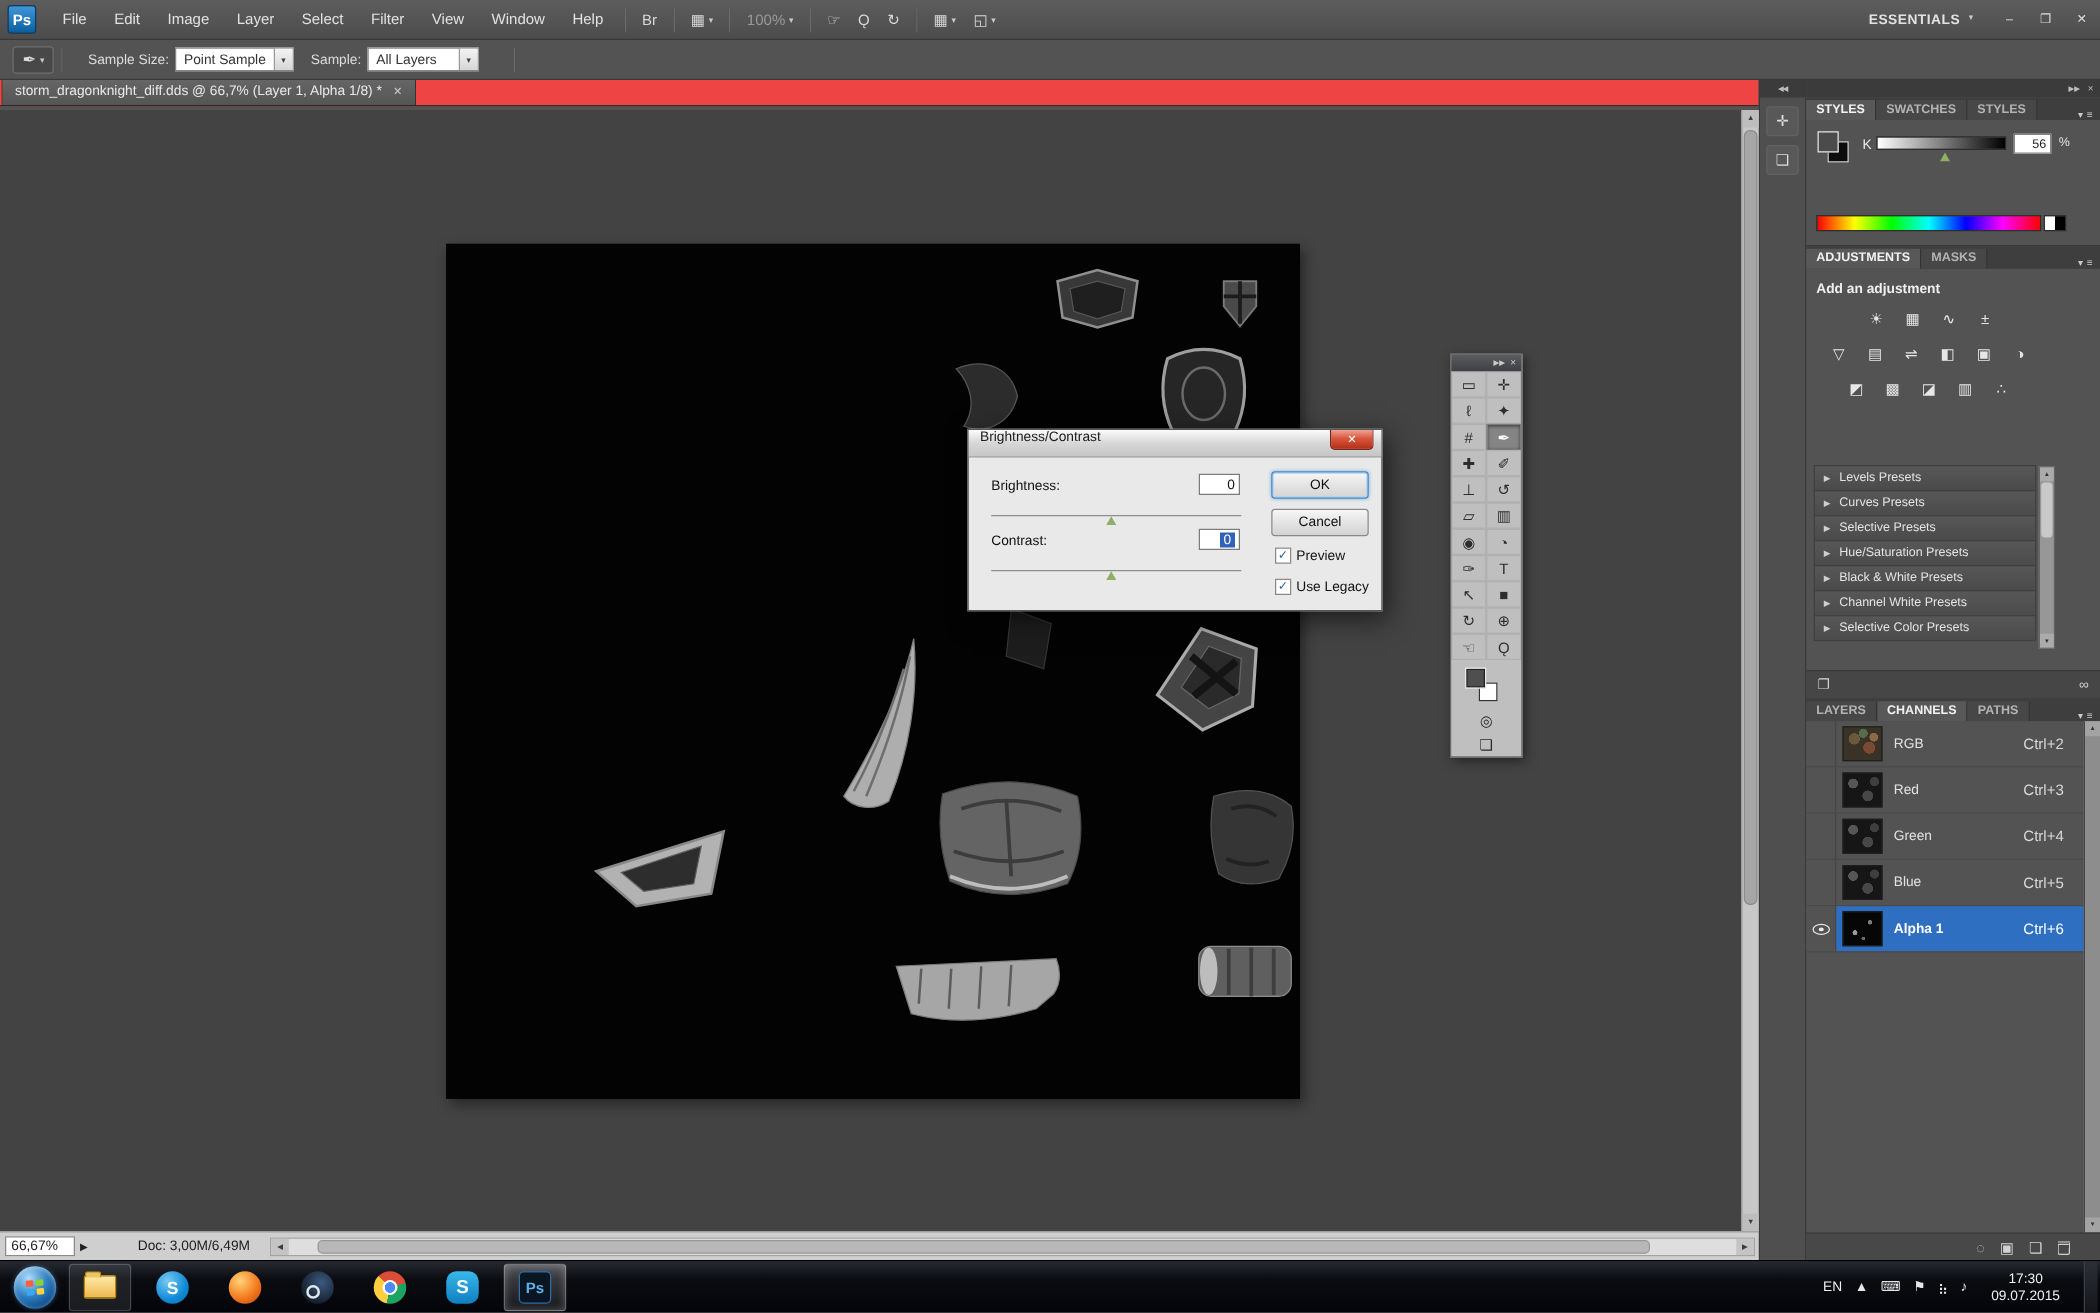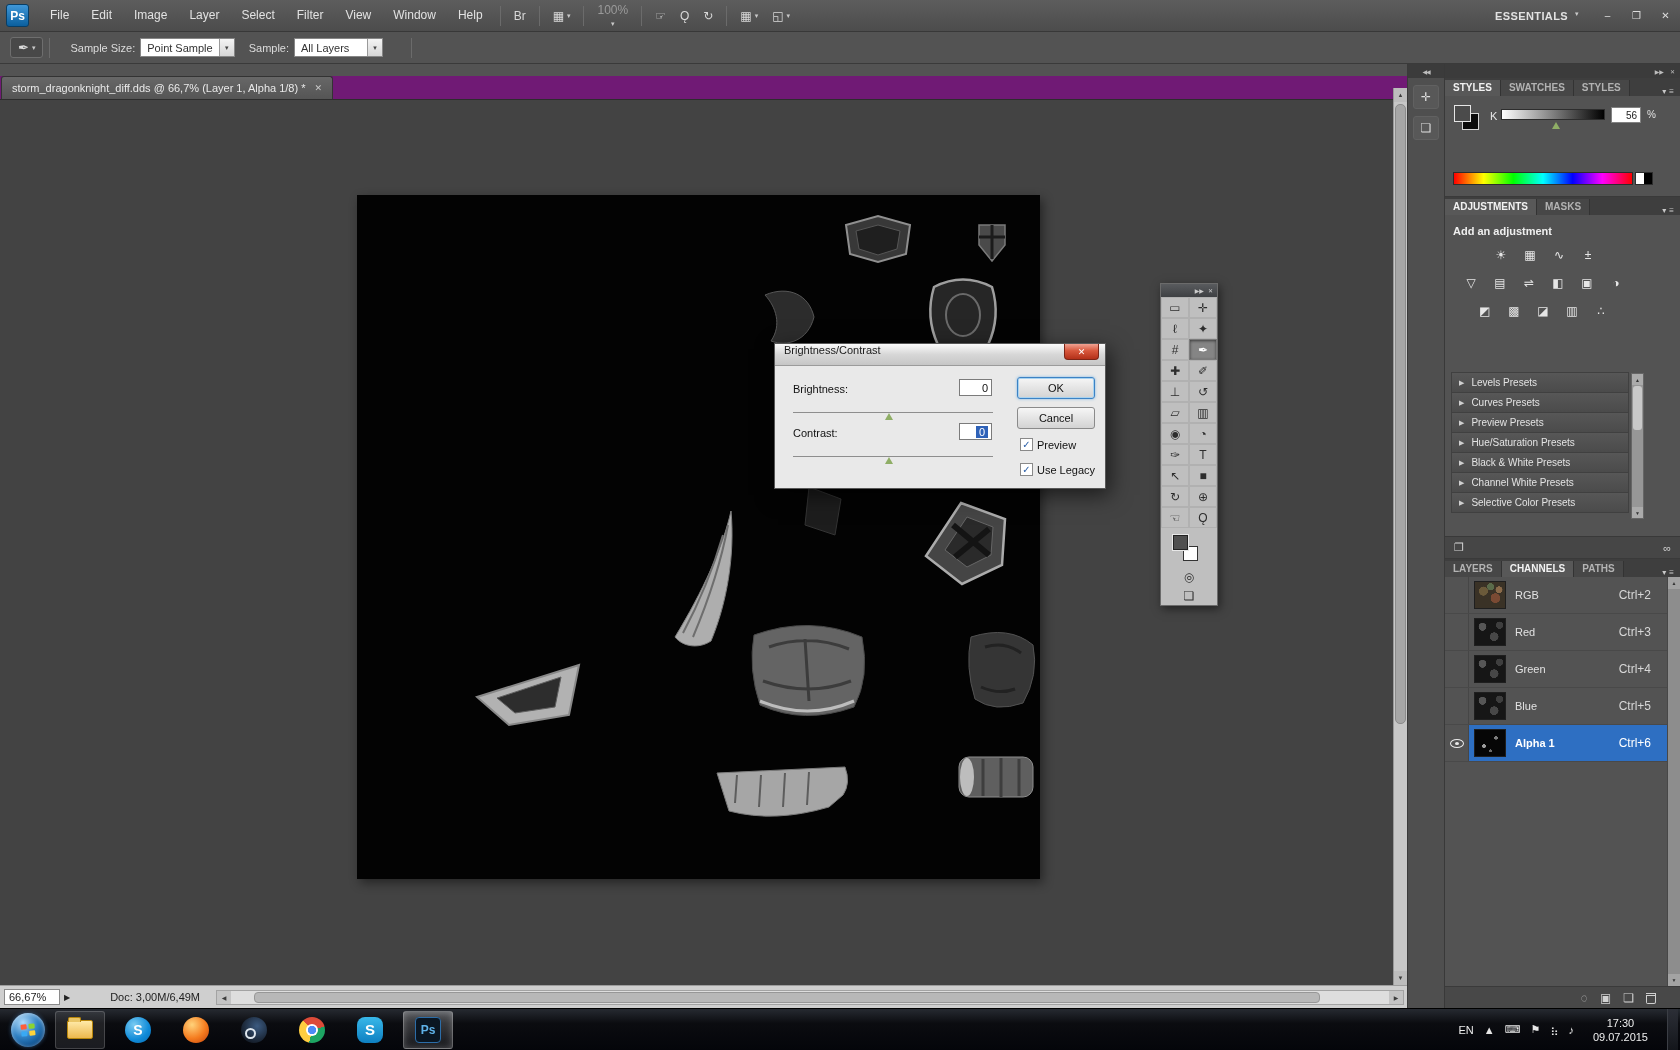--- a/index.html
+++ b/index.html
@@ -9,39 +9,39 @@
   
   .menubar { position:absolute; top:0; left:0; width:1680px; height:32px;
     background:linear-gradient(#5d5d5d,#4c4c4c); border-bottom:1px solid #383838;
     display:flex; align-items:center; color:#e2e2e2; font-size:12px; z-index:50; }
   .ps-logo { width:23px; height:23px; margin:0 10px 0 6px; border-radius:3px;
     background:linear-gradient(#3f97d8,#0b5f9e); border:1px solid #083e66; color:#fff;
     font-weight:bold; font-size:12px; display:flex; align-items:center; justify-content:center; }
   .menu-item { padding:0 11px; line-height:31px; cursor:default; }
   .mb-sep { width:1px; height:20px; background:#3e3e3e; border-right:1px solid #6b6b6b; margin:0 6px; }
   .mb-icon { padding:0 7px; display:flex; align-items:center; gap:3px; color:#d8d8d8; font-size:12px; }
-  .mb-icon.grayed { color:#9a9a9a;flex-direction:column; }
+  .mb-icon.grayed { color:#9a9a9a; }
   .dd { font-size:7px; color:#c9c9c9; }
   .mb-right { margin-left:auto; display:flex; align-items:center; }
   .workspace { font-size:11px; font-weight:bold; letter-spacing:.4px; display:flex; gap:7px; align-items:flex-start; padding:0 14px; }
   .win-btn { width:29px; height:19px; display:flex; align-items:center; justify-content:center; color:#ddd; font-size:10px; }
 
   
   .optionsbar { position:absolute; top:32px; left:0; width:1680px; height:32px; background:#535353;
     border-bottom:1px solid #3a3a3a; display:flex; align-items:center; color:#dcdcdc; font-size:11px; z-index:49; }
   .tool-chip { display:flex; align-items:center; gap:3px; padding:2px 7px; margin-left:10px;
     border:1px solid #6e6e6e; border-radius:3px; background:#484848; font-size:13px; }
   .ob-label { margin-left:14px; margin-right:5px; }
   .field { display:flex; align-items:center; height:19px; background:#fff; border:1px solid #868686; color:#333; }
   .field .val { padding:0 6px; min-width:72px; }
   .field .dd-btn { width:15px; height:100%; border-left:1px solid #9a9a9a;
     background:linear-gradient(#f4f4f4,#d6d6d6); display:flex; align-items:center; justify-content:center; font-size:7px; color:#444; }
 
   
-  .tabbar { position:absolute; top:76px; left:0; width:1407px; height:24px; background:#701a75;
+  .tabbar { position:absolute; top:61px; left:0; width:1407px; height:24px; background:#ef4444;
     border-bottom:1px solid #2d2d2d; display:flex; align-items:flex-end; z-index:40; }
   .doc-tab { height:23px; display:flex; align-items:center; gap:9px; padding:0 10px;
     background:linear-gradient(#676767,#555); border:1px solid #333; border-bottom:none;
     border-radius:3px 3px 0 0; color:#e9e9e9; font-size:11px; margin-left:1px; }
   .tab-x { font-size:9px; color:#c9c9c9; }
 
   
   .canvas-area { position:absolute; top:88px; left:0; width:1393px; height:897px; background:#434343; overflow:hidden; }
   .artwork { position:absolute; left:357px; top:107px; width:683px; height:684px; background:#020202; box-shadow:3px 4px 10px rgba(0,0,0,.45); }
 
@@ -473,21 +473,21 @@
         <div class="preset-row">
           <span class="pr-arrow">▶</span>
           <span>Levels Presets</span>
         </div>
         <div class="preset-row">
           <span class="pr-arrow">▶</span>
           <span>Curves Presets</span>
         </div>
         <div class="preset-row">
           <span class="pr-arrow">▶</span>
-          <span>Preview Presets</span>
+          <span>Selective Presets</span>
         </div>
         <div class="preset-row">
           <span class="pr-arrow">▶</span>
           <span>Hue/Saturation Presets</span>
         </div>
         <div class="preset-row">
           <span class="pr-arrow">▶</span>
           <span>Black &amp; White Presets</span>
         </div>
         <div class="preset-row">

